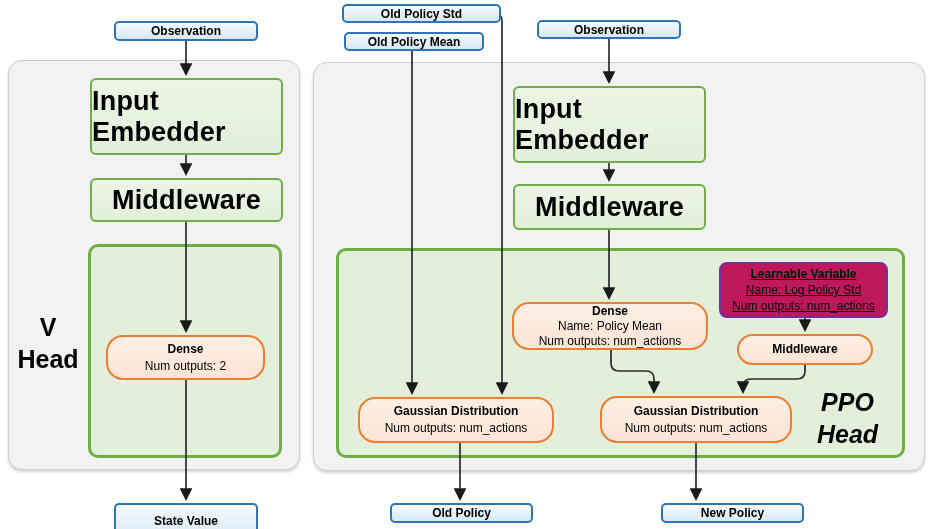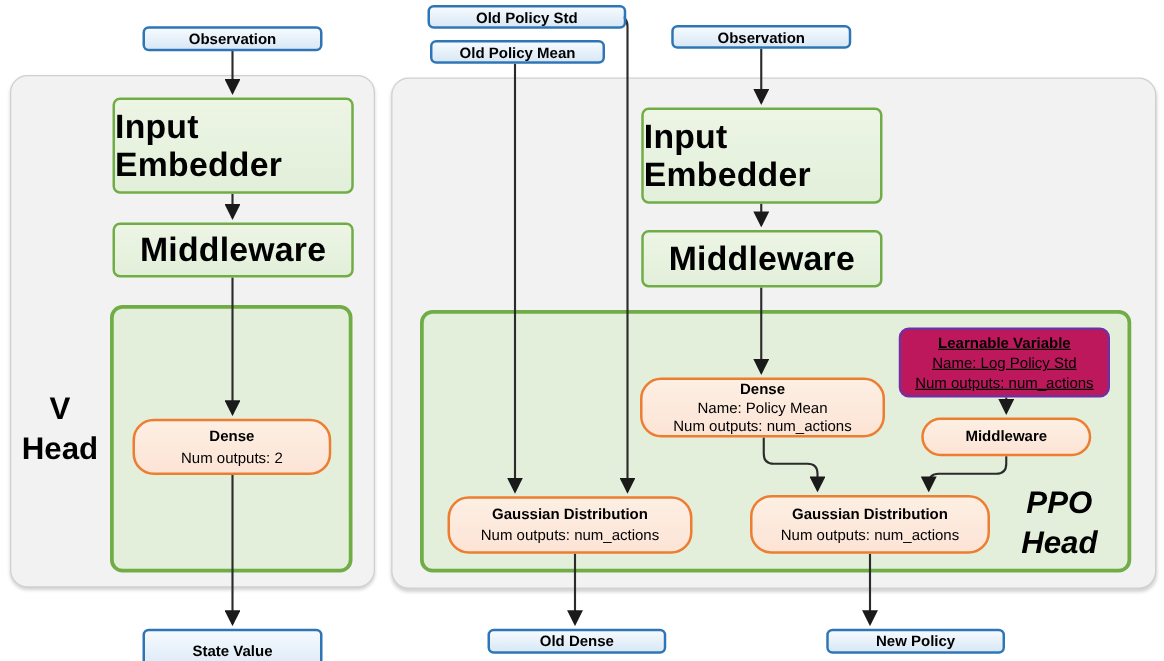--- a/index.html
+++ b/index.html
@@ -152,20 +152,20 @@
     <span class="node-title">Gaussian Distribution</span>
     <span>Num outputs: num_actions</span>
   </div>
 
   <div class="abs head-label" style="left:800px;top:383px;width:95px;height:70px;font-style:italic;">
     <span>PPO</span>
     <span>Head</span>
   </div>
 
   <div class="abs blue-node" style="left:390px;top:503px;width:143px;height:20px;">
-    <span>Old Dense</span>
+    <span>Old Policy</span>
   </div>
 
   <div class="abs blue-node" style="left:625px;top:503px;width:143px;height:20px;margin-left:36px;">
     <span>New Policy</span>
   </div>
 
 </div>
 
 </body></html>

